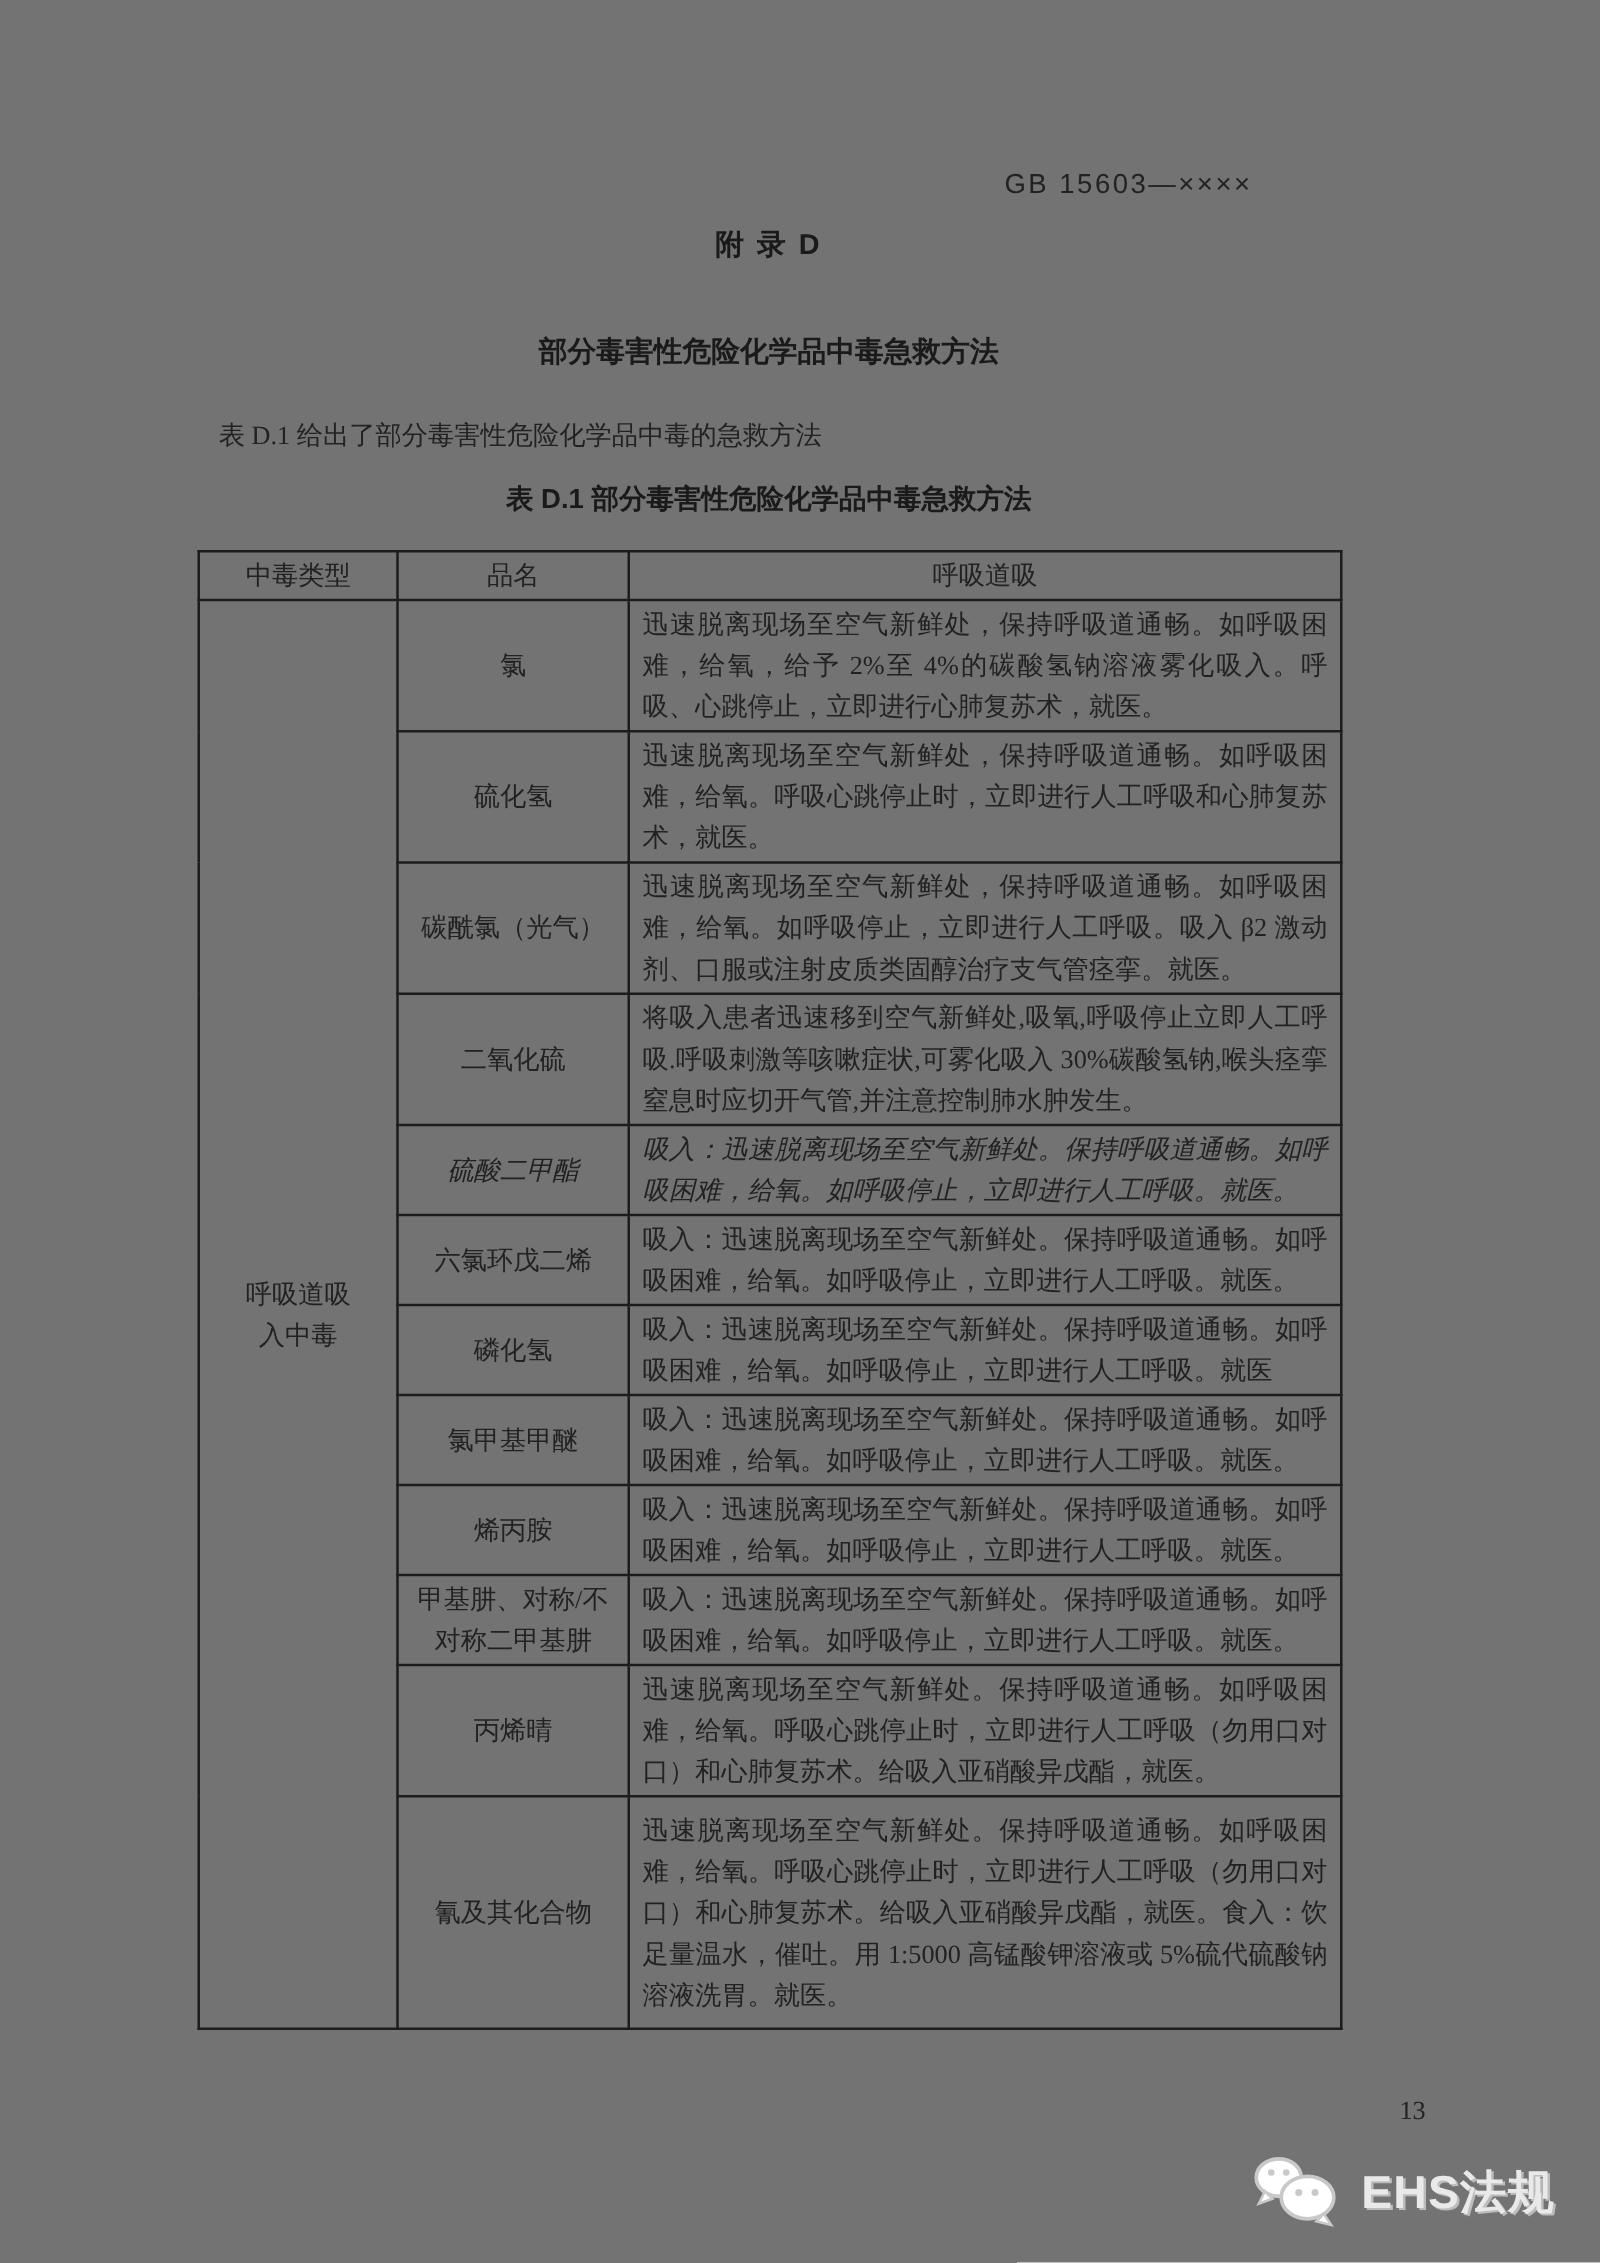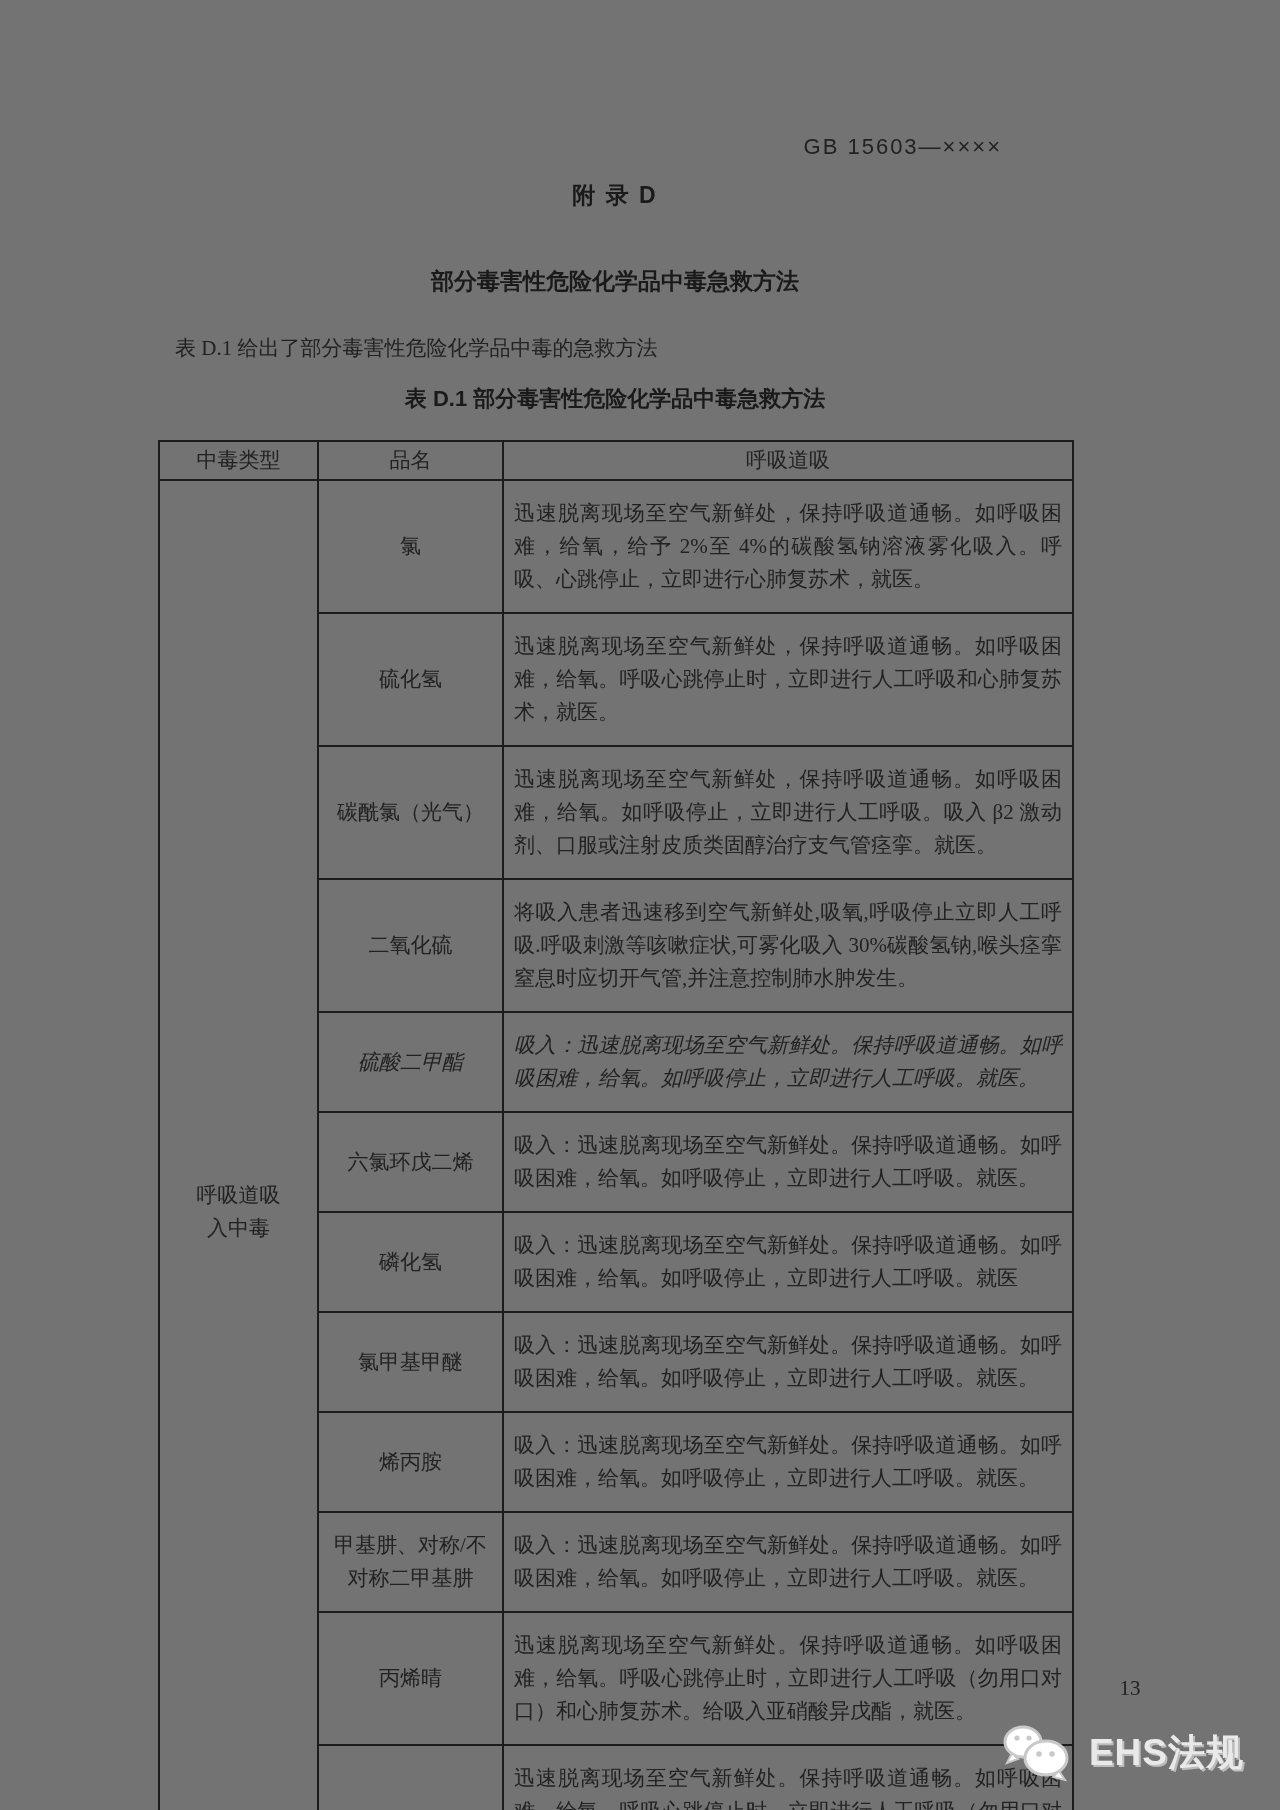--- a/index.html
+++ b/index.html
@@ -63,21 +63,21 @@
     font-size: 21px;
     color: #222;
   }
   .aid-table col.c1 { width: 159px; }
   .aid-table col.c2 { width: 185px; }
   .aid-table col.c3 { width: 570px; }
   .aid-table th, .aid-table td {
     border: 2px solid #1c1c1c;
     font-weight: normal;
     vertical-align: middle;
-    padding: 16px 10px;
+    padding: 2px 10px;
     line-height: 33px;
   }
   .aid-table thead th { text-align: center; padding: 2px 4px; }
   .cell-type {
     text-align: center;
     white-space: pre-line;
     line-height: 36px;
   }
   .cell-name {
     text-align: center;

